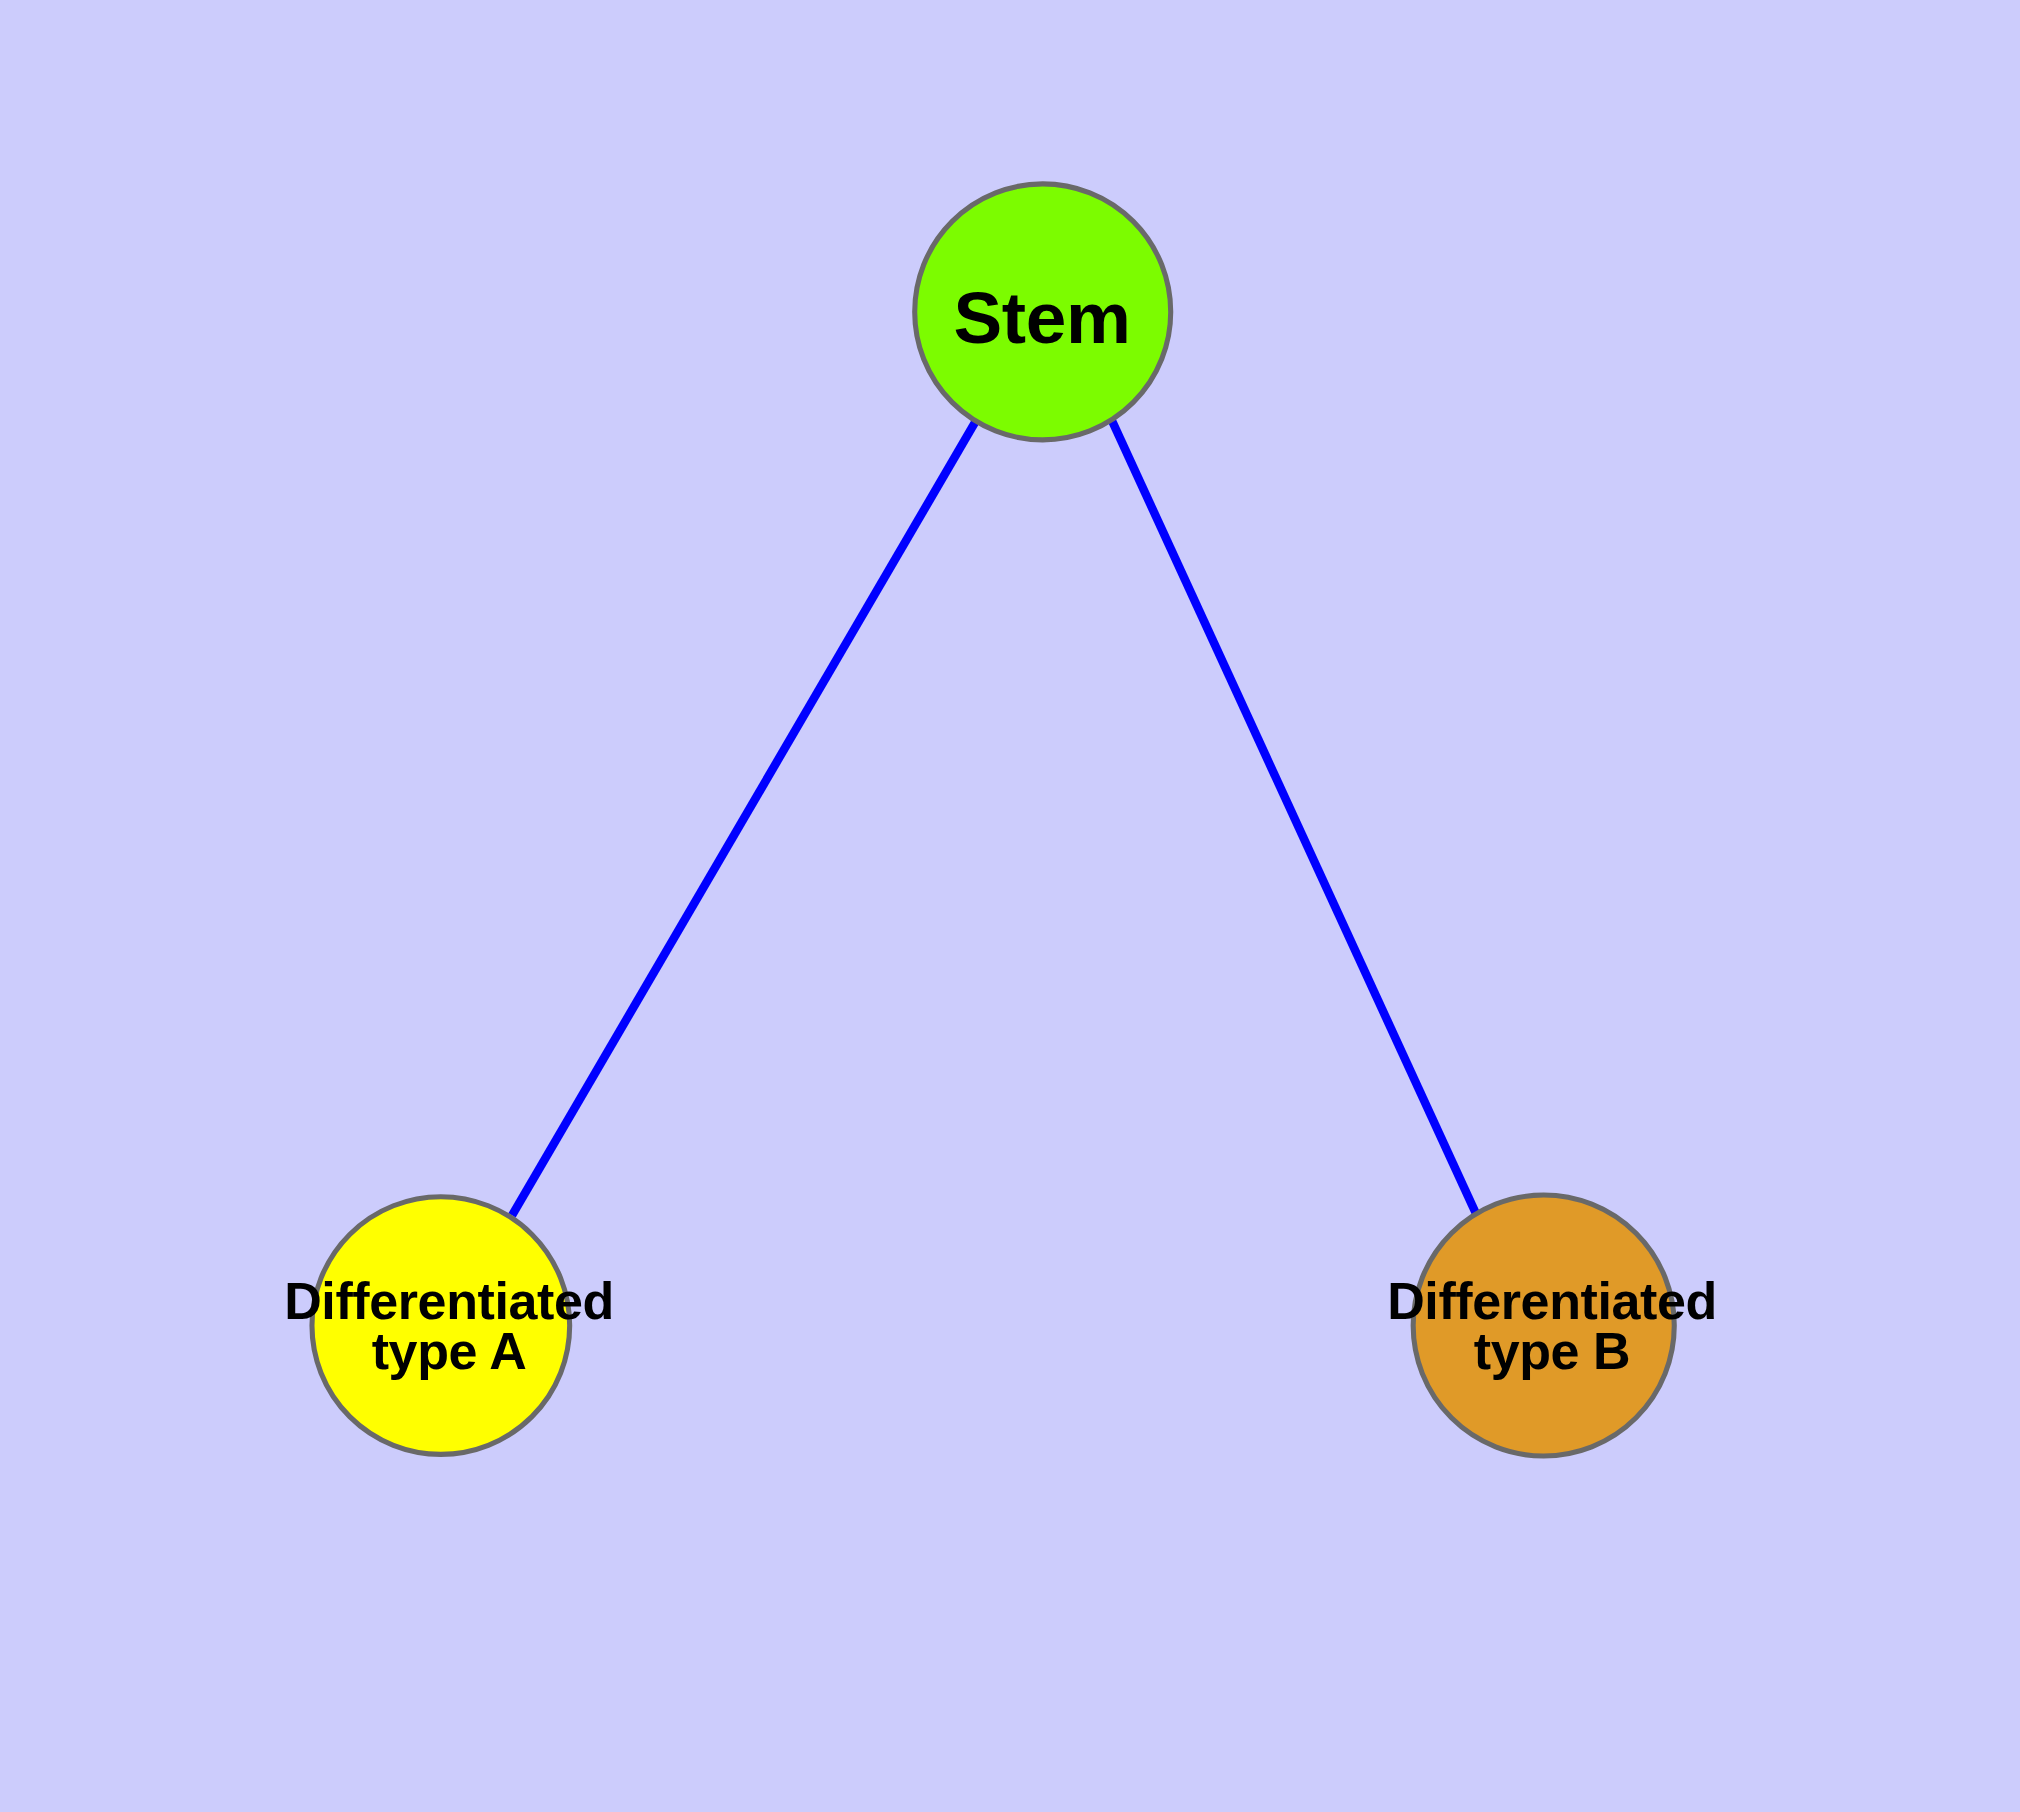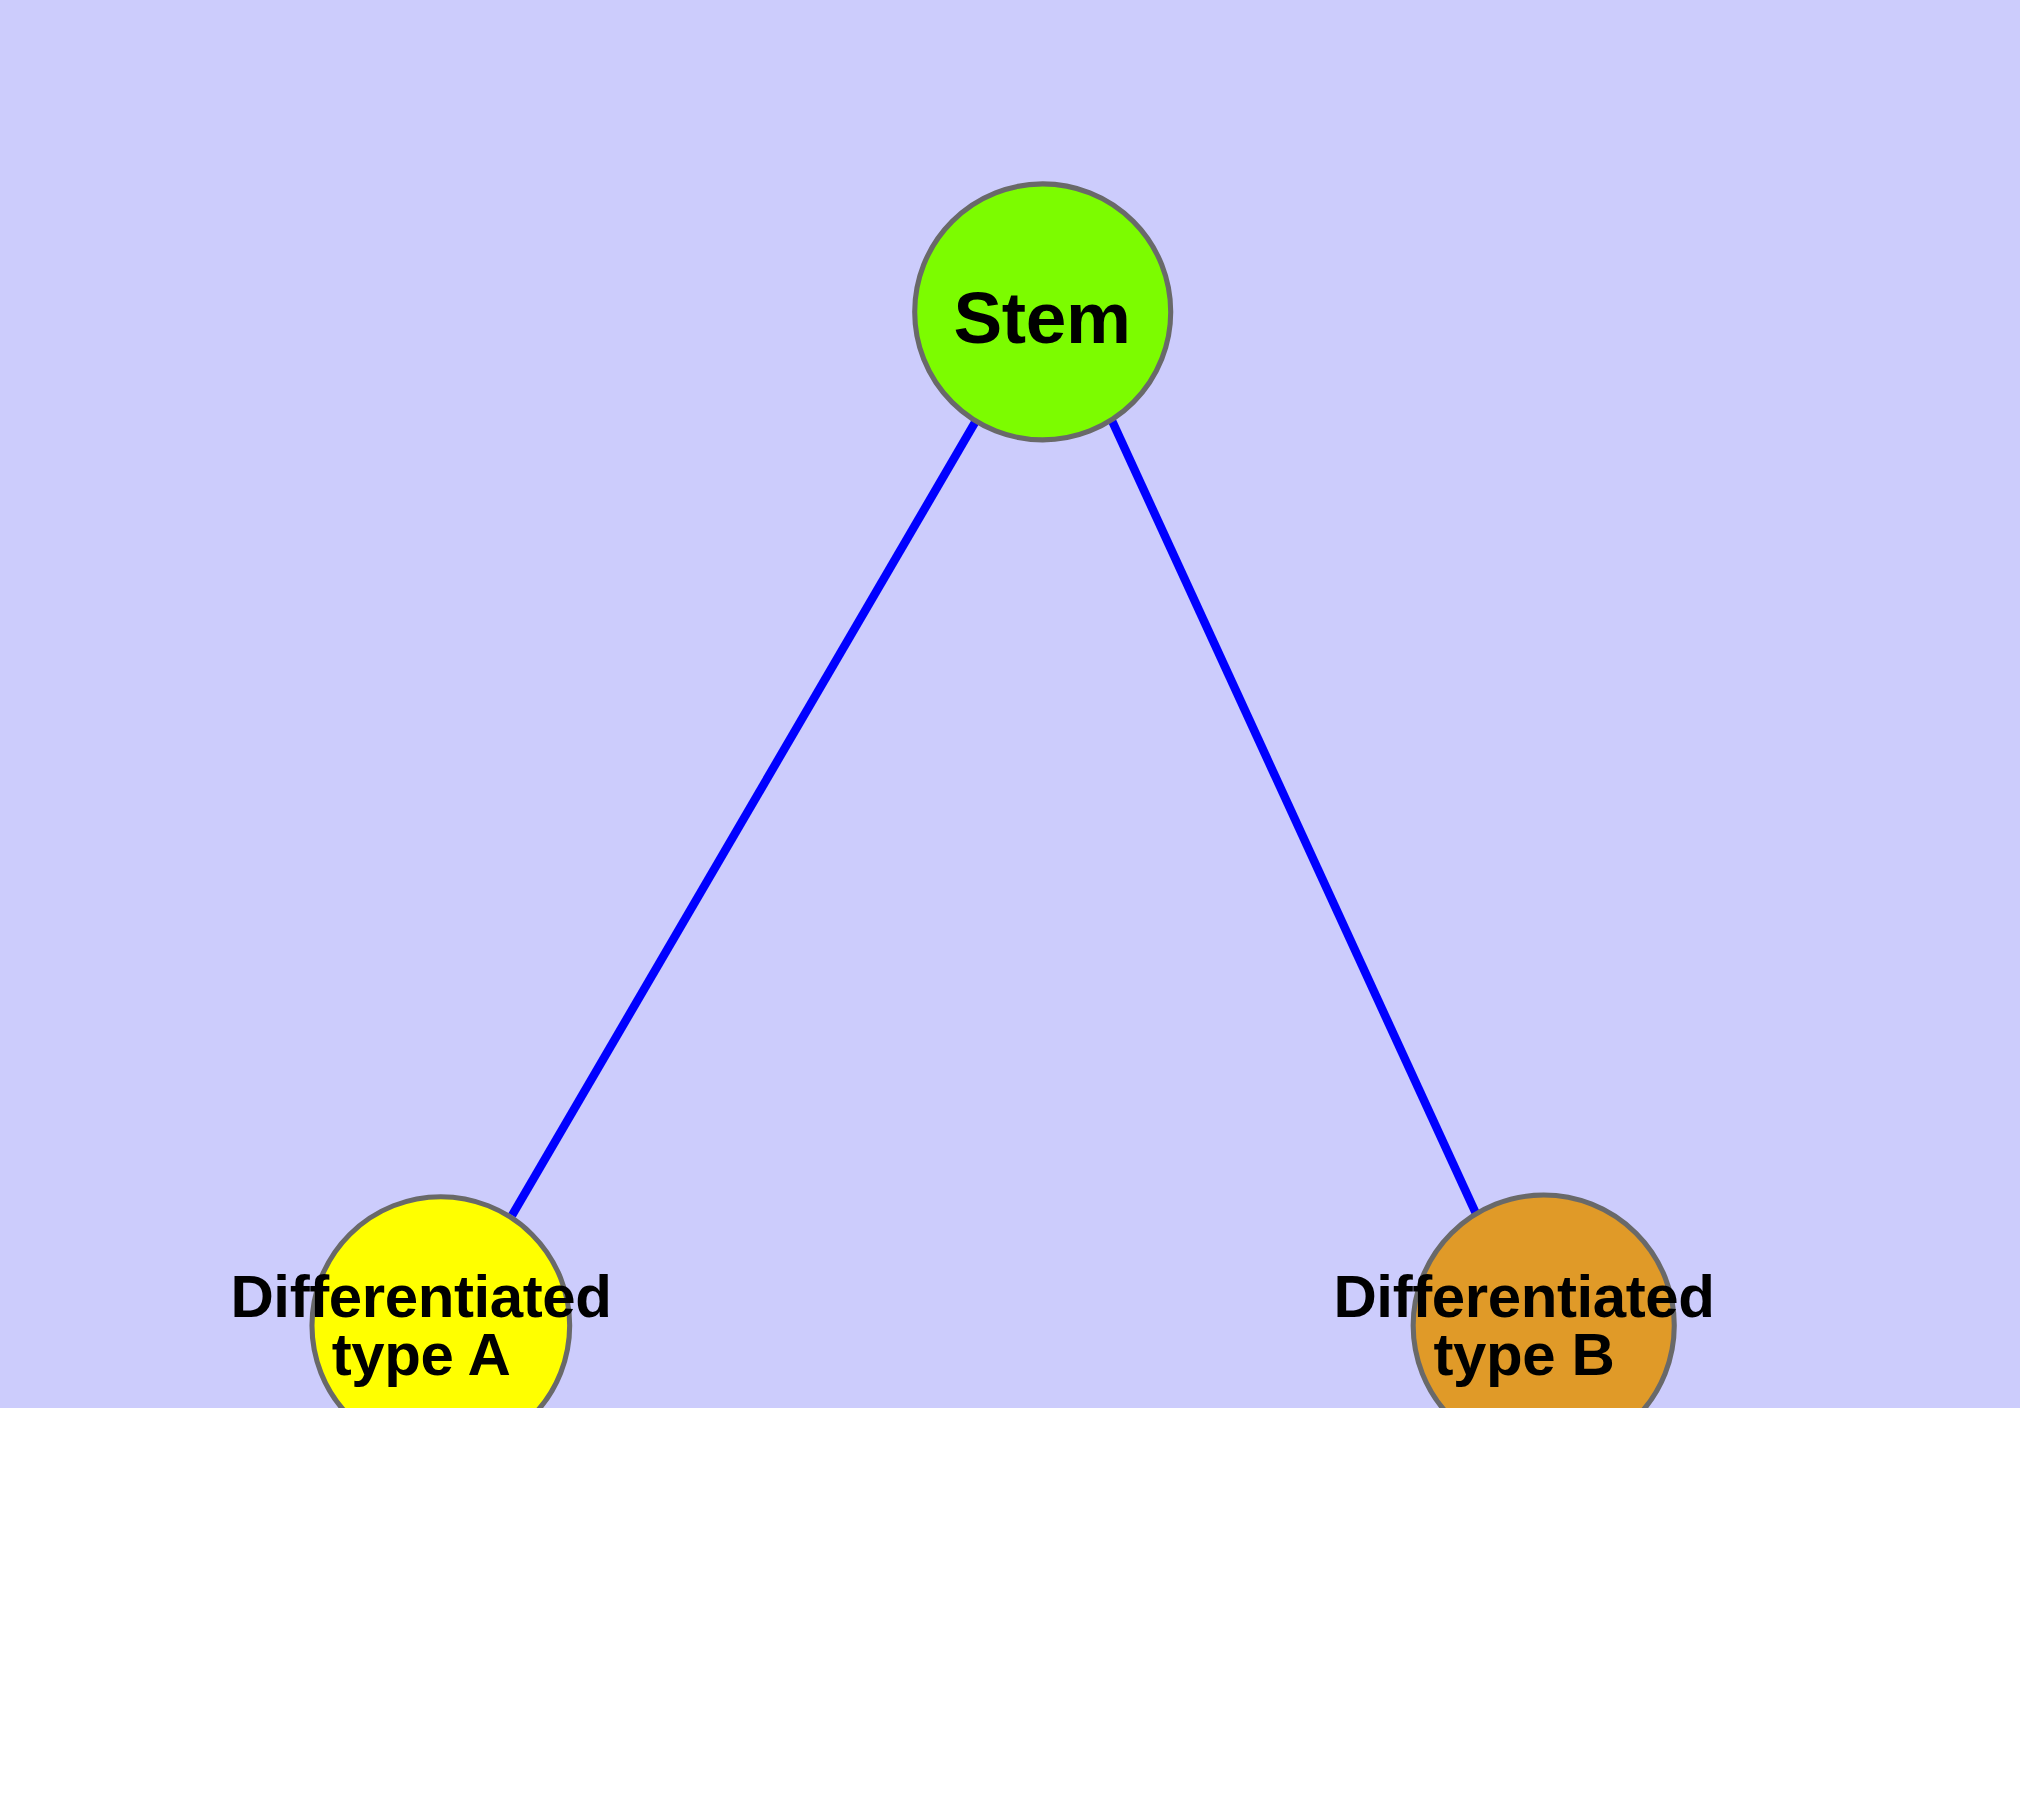--- a/index.html
+++ b/index.html
@@ -37,27 +37,28 @@
     line-height: 0.97em;
     white-space: pre;
     transform: translate(-50%, -50%);
     pointer-events: none;
     letter-spacing: -0.4px;
   }
   #label-stem {
     font-size: 73px;
   }
   #label-type-a, #label-type-b {
-    font-size: 60px;
+    font-size: 52px;
+    margin-left: 28px;
   }
 </style>
 </head>
 <body>
 
-<div id="canvas" style="width: 2021px; height: 1408px;">
+<div id="canvas" style="width: 2021px; height: 1812px;">
 
   <div id="bg-rect" style="background: rgb(204, 204, 252);"></div>
 
   <svg id="graph-svg" viewBox="0 0 2384 2138" preserveAspectRatio="none">
     <g>
       <line x1="1151" y1="497" x2="604" y2="1434" stroke="#0000ff" stroke-width="10" stroke-linecap="butt"></line>
       <line x1="1312" y1="497" x2="1742" y2="1434" stroke="#0000ff" stroke-width="10" stroke-linecap="butt"></line>
     </g>
     <g>
       <circle cx="1230" cy="368" r="151" fill="#7cfc00" stroke="#696969" stroke-width="6"></circle>

